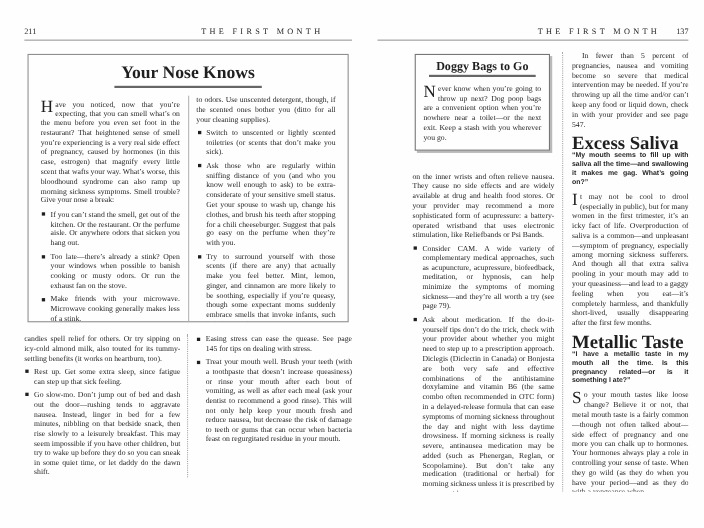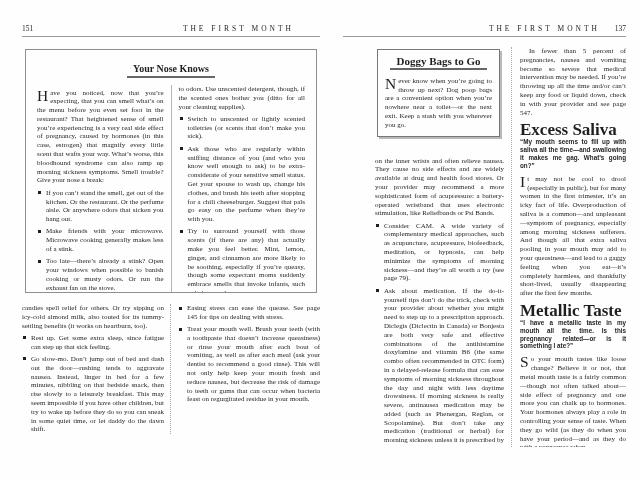--- a/index.html
+++ b/index.html
@@ -21,21 +21,21 @@
   .indent{text-indent:9px;}
 
   .bullet{position:relative;padding-left:9px;margin-top:3.5px;}
   .bullet::before{content:"";position:absolute;left:1px;top:2.5px;width:3px;height:3px;background:#1f1f1f;}
 
   .dropcap{float:left;font-size:15.5px;line-height:14.5px;padding-right:2px;font-weight:normal;}
 
   .sidebox{border:1px solid #8f8f8f;background:#fefefe;box-sizing:border-box;}
   .nose-box{margin:12px 3px 0 3px;height:244px;padding:4px 4px 6px;overflow:hidden;}
   .box-title-wrap{text-align:center;margin:4px 0 7px;}
-  .box-title{display:inline-block;font-weight:bold;font-size:10px;
+  .box-title{display:inline-block;font-weight:bold;font-size:16px;
              border-bottom:2px solid #666;padding:0 6px 2px;}
   .box-cols{display:flex;}
   .box-col{flex:1;padding:0 7px;}
   .box-col.second{border-left:1px solid #b5b5b5;}
 
   .below-cols{display:flex;margin-top:11px;}
   .bcol{flex:1;}
   .bcol.first{padding-right:6px;}
   .bcol.second{padding-left:7px;}
   .col-divider{border-left:1px dotted #a8a8a8;}
@@ -52,36 +52,36 @@
   .quote{font-family:"Liberation Sans", sans-serif;font-weight:bold;font-size:6.3px;
          line-height:7.9px;text-align:justify;margin:3px 0 5px;}
 </style>
 </head>
 <body>
 
 <div class="spread">
 
   <div class="page page-left">
     <div class="pg-header">
-      <span class="folio">151</span>
+      <span class="folio">211</span>
       <span class="running-head">THE FIRST MONTH</span>
       <span class="folio"></span>
     </div>
     <div class="head-rule"></div>
 
     <div class="sidebox nose-box">
       <div class="box-title-wrap">
         <span class="box-title">Your Nose Knows</span>
       </div>
       <div class="box-cols body-text">
         <div class="box-col">
           <p class="para"><span class="dropcap">H</span><span>ave you noticed, now that you’re expecting, that you can smell what’s on the menu before you even set foot in the restaurant? That heightened sense of smell you’re experiencing is a very real side effect of pregnancy, caused by hormones (in this case, estrogen) that magnify every little scent that wafts your way. What’s worse, this bloodhound syndrome can also ramp up morning sickness symptoms. Smell trouble? Give your nose a break:</span></p>
           <div class="bullet">If you can’t stand the smell, get out of the kitchen. Or the restaurant. Or the perfume aisle. Or anywhere odors that sicken you hang out.</div>
+          <div class="bullet">Too late—there’s already a stink? Open your windows when possible to banish cooking or musty odors. Or run the exhaust fan on the stove.</div>
           <div class="bullet">Make friends with your microwave. Microwave cooking generally makes less of a stink.</div>
-          <div class="bullet">Too late—there’s already a stink? Open your windows when possible to banish cooking or musty odors. Or run the exhaust fan on the stove.</div>
 
         </div>
         <div class="box-col second">
           <p>to odors. Use unscented detergent, though, if the scented ones bother you (ditto for all your cleaning supplies).</p>
           <div class="bullet">Switch to unscented or lightly scented toiletries (or scents that don’t make you sick).</div>
           <div class="bullet">Ask those who are regularly within sniffing distance of you (and who you know well enough to ask) to be extra-considerate of your sensitive smell status. Get your spouse to wash up, change his clothes, and brush his teeth after stopping for a chili cheeseburger. Suggest that pals go easy on the perfume when they’re with you.</div>
           <div class="bullet">Try to surround yourself with those scents (if there are any) that actually make you feel better. Mint, lemon, ginger, and cinnamon are more likely to be soothing, especially if you’re queasy, though some expectant moms suddenly embrace smells that invoke infants, such as baby powder.</div>
         </div>
       </div>
     </div>

